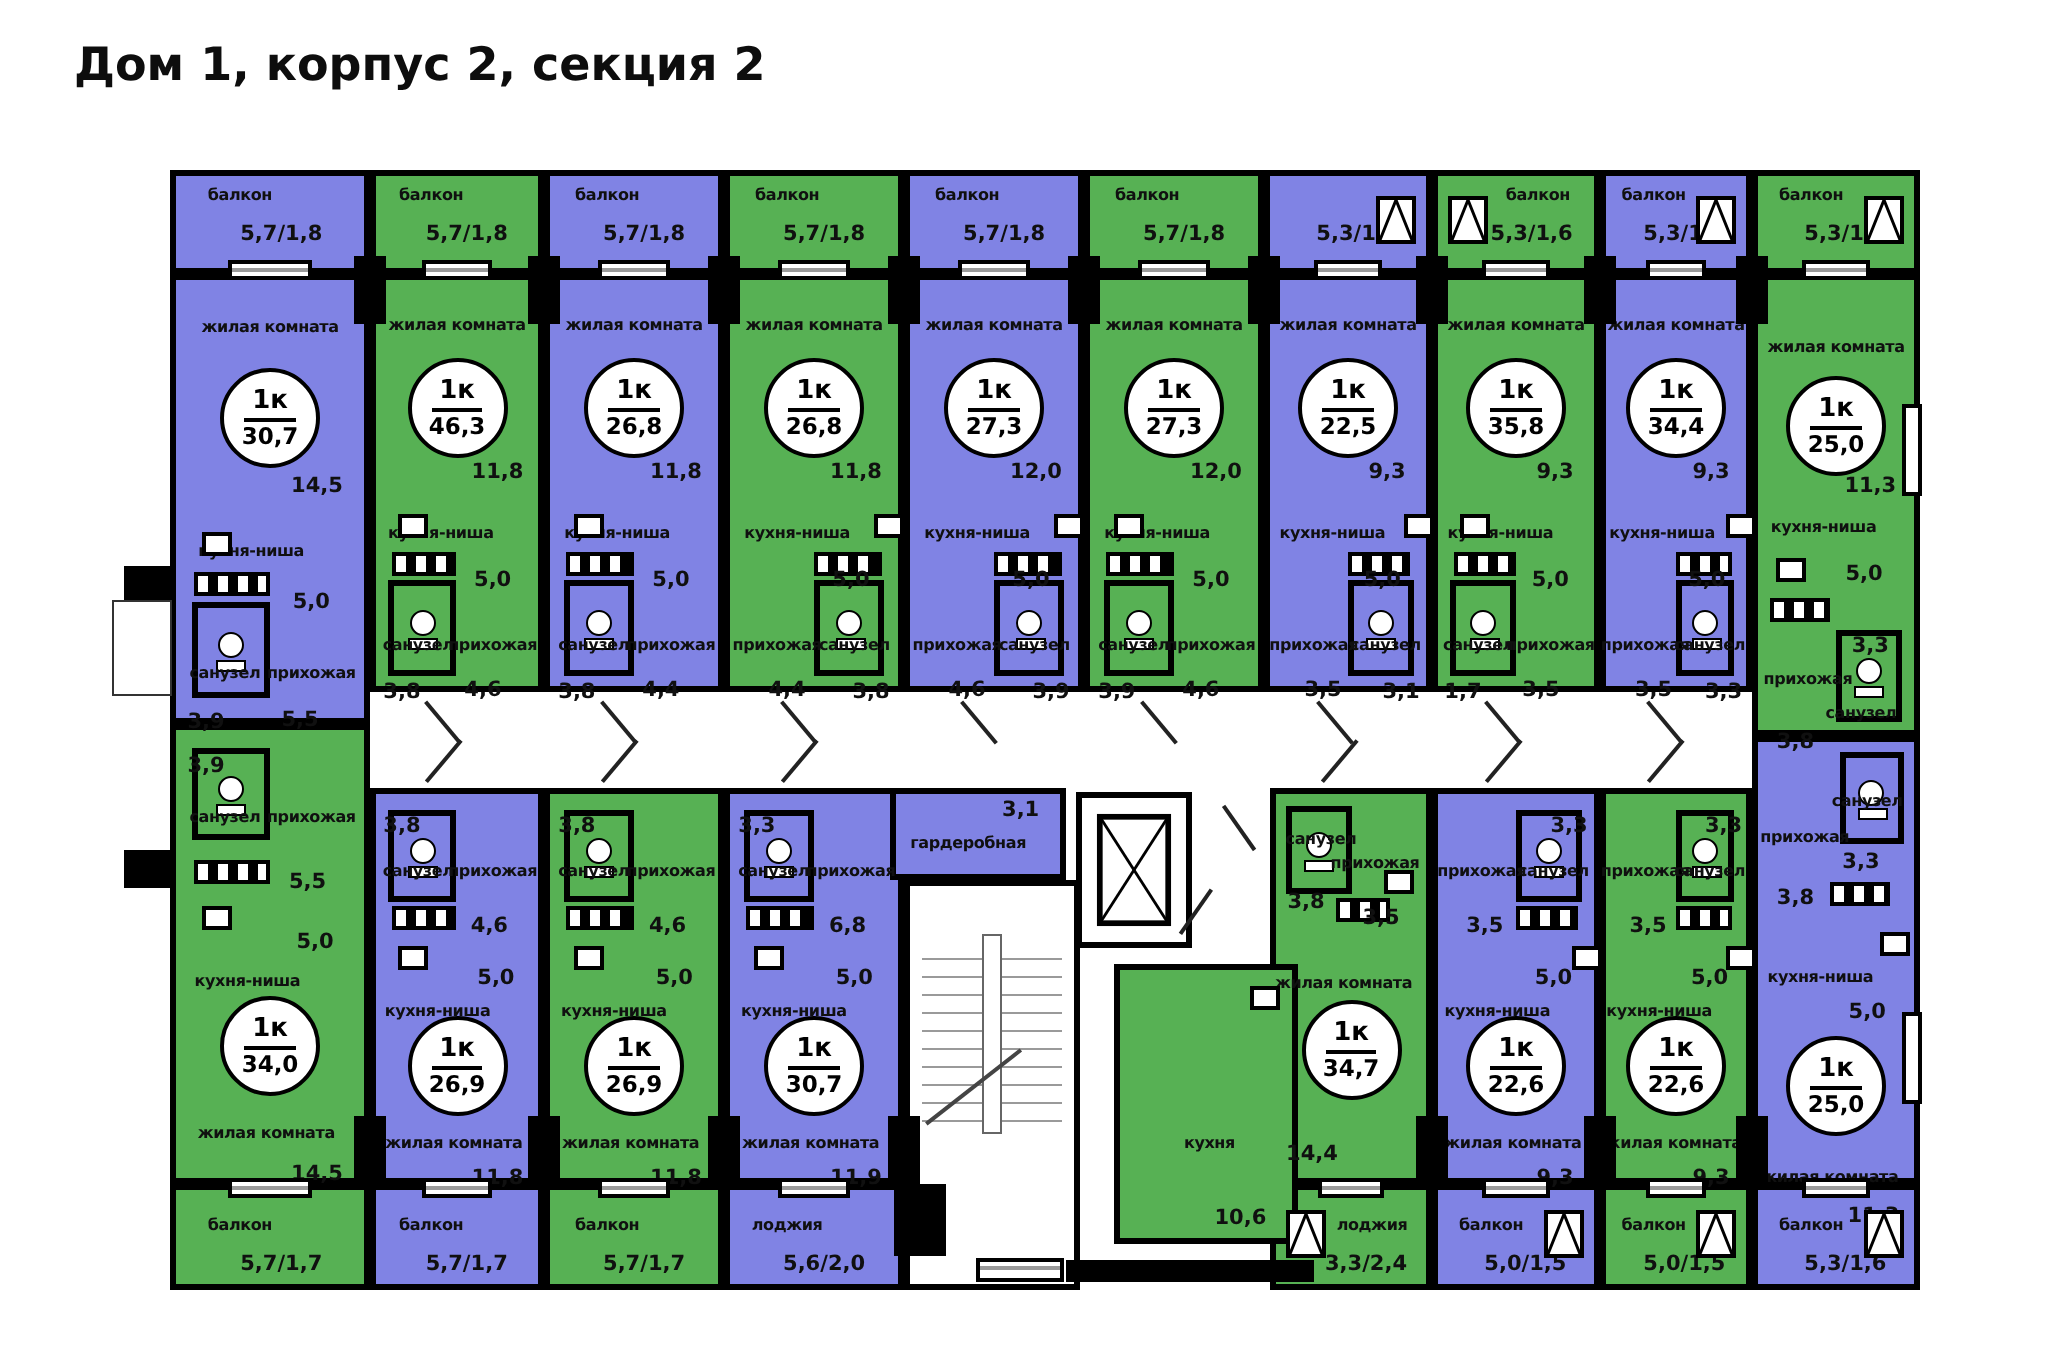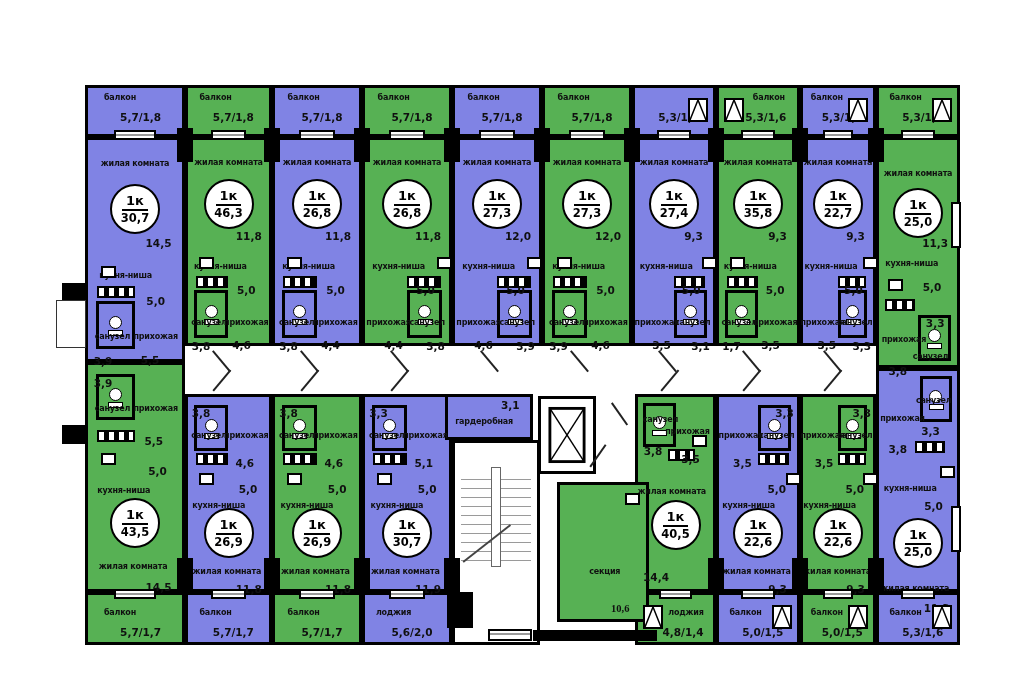--- a/index.html
+++ b/index.html
@@ -34,20 +34,21 @@
   .door{position:absolute;width:27px;height:1.5px;background:#222;transform-origin:left center;z-index:6;}
   .stairs-flight{position:absolute;background:repeating-linear-gradient(180deg,#fff 0 8px,#9a9a9a 8px 9px);}
   .stringer{position:absolute;background:#fff;border:1.5px solid #666;box-sizing:border-box;}
   .arrowline{position:absolute;height:1.5px;background:#444;transform-origin:left center;z-index:2;}
   .fb{position:absolute;background:#fff;border:1.5px solid #333;box-sizing:border-box;z-index:0;}
 </style>
 </head>
 <body>
 
 <div class="page">
+  <div class="title">Дом 1, корпус 2, секция 2</div>
   <div id="plan">
       <div class="blk purple" style="left: 85px; top: 137px; width: 100px; height: 225px;">
         <div class="lbl name" style="left: 50%; top: 19.378px;">жилая комната</div>
         <div class="lbl num" style="left: 75%; top: 96.89px;">14,5</div>
         <div class="lbl name" style="left: 40%; top: 131.34px;">кухня-ниша</div>
         <div class="lbl num" style="left: 72%; top: 155.024px;">5,0</div>
         <div class="lbl name" style="left: 26%; top: 191.627px;">санузел</div>
         <div class="lbl num" style="left: 16%; top: 215.311px;">3,9</div>
         <div class="lbl name" style="left: 72%; top: 191.627px;">прихожая</div>
         <div class="lbl num" style="left: 66%; top: 214.234px;">5,5</div>
@@ -208,21 +209,21 @@
         <div class="lbl name" style="left: 50%; top: 18px;">жилая комната</div>
         <div class="lbl num" style="left: 75%; top: 90px;">9,3</div>
         <div class="lbl name" style="left: 40%; top: 122px;">кухня-ниша</div>
         <div class="lbl num" style="left: 72%; top: 144px;">5,0</div>
         <div class="lbl name" style="left: 74%; top: 178px;">санузел</div>
         <div class="lbl num" style="left: 84%; top: 200px;">3,1</div>
         <div class="lbl name" style="left: 28%; top: 178px;">прихожая</div>
         <div class="lbl num" style="left: 34%; top: 199px;">3,5</div>
         <div class="badge" style="left: 50%; top: 64px;">
           <span class="t">1к</span>
-          <span class="a">27,4</span>
+          <span class="a">22,5</span>
         </div>
         <div class="wcbox" style="left: 50%; top: 150px; width: 42%; height: 48px;">
           <div class="toilet" style="left: 50%; top: 50%; transform: translate(-50%, -50%);">
             <div class="bowl"></div>
             <div class="tank"></div>
           </div>
         </div>
         <div class="counter" style="left: 50%; top: 136px; width: 40%;"></div>
         <div class="sink" style="left: 86%; top: 117px;"></div>
       </div>
@@ -269,21 +270,21 @@
         <div class="lbl name" style="left: 50%; top: 18px;">жилая комната</div>
         <div class="lbl num" style="left: 75%; top: 90px;">9,3</div>
         <div class="lbl name" style="left: 40%; top: 122px;">кухня-ниша</div>
         <div class="lbl num" style="left: 72%; top: 144px;">5,0</div>
         <div class="lbl name" style="left: 74%; top: 178px;">санузел</div>
         <div class="lbl num" style="left: 84%; top: 200px;">3,3</div>
         <div class="lbl name" style="left: 28%; top: 178px;">прихожая</div>
         <div class="lbl num" style="left: 34%; top: 199px;">3,5</div>
         <div class="badge" style="left: 50%; top: 64px;">
           <span class="t">1к</span>
-          <span class="a">22,7</span>
+          <span class="a">34,4</span>
         </div>
         <div class="wcbox" style="left: 50%; top: 150px; width: 42%; height: 48px;">
           <div class="toilet" style="left: 50%; top: 50%; transform: translate(-50%, -50%);">
             <div class="bowl"></div>
             <div class="tank"></div>
           </div>
         </div>
         <div class="counter" style="left: 50%; top: 136px; width: 40%;"></div>
         <div class="sink" style="left: 86%; top: 117px;"></div>
       </div>
@@ -331,21 +332,21 @@
         <div class="lbl name" style="left: 48%; top: 197.475px;">жилая комната</div>
         <div class="lbl num" style="left: 75%; top: 216.061px;">14,5</div>
         <div class="lbl name" style="left: 38%; top: 120.808px;">кухня-ниша</div>
         <div class="lbl num" style="left: 74%; top: 99.899px;">5,0</div>
         <div class="lbl name" style="left: 26%; top: 39.4949px;">санузел</div>
         <div class="lbl num" style="left: 16%; top: 11.6162px;">3,9</div>
         <div class="lbl name" style="left: 72%; top: 39.4949px;">прихожая</div>
         <div class="lbl num" style="left: 70%; top: 69.697px;">5,5</div>
         <div class="badge" style="left: 50%; top: 157.98px;">
           <span class="t">1к</span>
-          <span class="a">43,5</span>
+          <span class="a">34,0</span>
         </div>
         <div class="wcbox" style="left: 8%; top: 9.29293px; width: 42%; height: 46px;">
           <div class="toilet" style="left: 50%; top: 50%; transform: translate(-50%, -50%);">
             <div class="bowl"></div>
             <div class="tank"></div>
           </div>
         </div>
         <div class="counter" style="left: 10%; top: 65.0505px; width: 40%;"></div>
         <div class="sink" style="left: 14%; top: 88.2828px;"></div>
       </div>
@@ -409,21 +410,21 @@
         <div class="winH" style="left: 28%; width: 44%; top: -6px;"></div>
       </div>
       <div class="blk purple" style="left: 362px; top: 394px; width: 90px; height: 198px;">
         <div class="lbl name" style="left: 48%; top: 170px;">жилая комната</div>
         <div class="lbl num" style="left: 75%; top: 186px;">11,9</div>
         <div class="lbl name" style="left: 38%; top: 104px;">кухня-ниша</div>
         <div class="lbl num" style="left: 74%; top: 86px;">5,0</div>
         <div class="lbl name" style="left: 26%; top: 34px;">санузел</div>
         <div class="lbl num" style="left: 16%; top: 10px;">3,3</div>
         <div class="lbl name" style="left: 72%; top: 34px;">прихожая</div>
-        <div class="lbl num" style="left: 70%; top: 60px;">5,1</div>
+        <div class="lbl num" style="left: 70%; top: 60px;">6,8</div>
         <div class="badge" style="left: 50%; top: 136px;">
           <span class="t">1к</span>
           <span class="a">30,7</span>
         </div>
         <div class="wcbox" style="left: 8%; top: 8px; width: 42%; height: 46px;">
           <div class="toilet" style="left: 50%; top: 50%; transform: translate(-50%, -50%);">
             <div class="bowl"></div>
             <div class="tank"></div>
           </div>
         </div>
@@ -437,34 +438,34 @@
       </div>
       <div class="blk green" style="left: 635px; top: 394px; width: 81px; height: 198px;">
         <div class="lbl name" style="left: 45%; top: 90px;">жилая комната</div>
         <div class="lbl num" style="left: 24%; top: 174px;">14,4</div>
         <div class="lbl name" style="left: 30%; top: 18px;">санузел</div>
         <div class="lbl num" style="left: 20%; top: 48px;">3,8</div>
         <div class="lbl name" style="left: 66%; top: 30px;">прихожая</div>
         <div class="lbl num" style="left: 70%; top: 56px;">3,5</div>
         <div class="badge" style="left: 50%; top: 128px;">
           <span class="t">1к</span>
-          <span class="a">40,5</span>
+          <span class="a">34,7</span>
         </div>
         <div class="wcbox" style="left: 6%; top: 6px; width: 44%; height: 44px;">
           <div class="toilet" style="left: 50%; top: 50%; transform: translate(-50%, -50%);">
             <div class="bowl"></div>
             <div class="tank"></div>
           </div>
         </div>
         <div class="counter" style="left: 40%; top: 52px; width: 36%;"></div>
         <div class="sink" style="left: 72%; top: 38px;"></div>
       </div>
       <div class="blk green" style="left: 635px; top: 592px; width: 81px; height: 53px;">
         <div class="lbl name" style="left: 64%; top: 13px;">лоджия</div>
-        <div class="lbl num" style="left: 60%; top: 31px;">4,8/1,4</div>
+        <div class="lbl num" style="left: 60%; top: 31px;">3,3/2,4</div>
         <div class="casement" style="top: 10px; left: 5px;"><svg viewBox="0 0 20 24" width="20" height="24">
             <rect x="1" y="1" width="18" height="22" fill="#ffffff" stroke="#000" stroke-width="2"></rect>
             <path d="M2 22 L10 2 L18 22" fill="none" stroke="#000" stroke-width="1.5"></path>
           </svg></div>
         <div class="winH" style="left: 28%; width: 44%; top: -6px;"></div>
       </div>
       <div class="blk purple" style="left: 716px; top: 394px; width: 84px; height: 198px;">
         <div class="lbl name" style="left: 48%; top: 170px;">жилая комната</div>
         <div class="lbl num" style="left: 75%; top: 186px;">9,3</div>
         <div class="lbl name" style="left: 38%; top: 104px;">кухня-ниша</div>
@@ -555,22 +556,22 @@
             <rect x="1" y="1" width="18" height="22" fill="#ffffff" stroke="#000" stroke-width="2"></rect>
             <path d="M2 22 L10 2 L18 22" fill="none" stroke="#000" stroke-width="1.5"></path>
           </svg></div>
         <div class="winH" style="left: 28%; width: 44%; top: -6px;"></div>
       </div>
       <div class="blk purple" style="left: 445px; top: 394px; width: 88px; height: 46px;">
         <div class="lbl num" style="left: 76%; top: 2px;">3,1</div>
         <div class="lbl name" style="left: 44%; top: 20px;">гардеробная</div>
       </div>
       <div class="blk green" style="left: 557px; top: 482px; width: 92px; height: 140px;">
-        <div class="lbl name" style="left: 52%; top: 82px;">секция</div>
-        <div class="lbl num" style="left: 70%; top: 118px; font-family: Liberation Serif, serif;">10,6</div>
+        <div class="lbl name" style="left: 52%; top: 82px;">кухня</div>
+        <div class="lbl num" style="left: 70%; top: 118px;">10,6</div>
         <div class="sink" style="right: 6px; top: 8px;"></div>
       </div>
       <div class="blk white" style="left: 452px; top: 440px; width: 88px; height: 205px;">
         <div class="stairs-flight" style="left: 6px; top: 28px; width: 30px; height: 92px;"></div>
         <div class="stairs-flight" style="left: 46px; top: 28px; width: 30px; height: 92px;"></div>
         <div class="stringer" style="left: 36px; top: 24px; width: 10px; height: 100px;"></div>
         <div class="arrowline" style="left: 8px; top: 118px; width: 60px; transform: rotate(-38deg);"></div>
       </div>
       <div class="blk white" style="left: 538px; top: 396px; width: 58px; height: 78px;">
         <div class="casement" style="left: 7px; top: 7px;"><svg viewBox="0 0 40 60" width="38" height="58">

